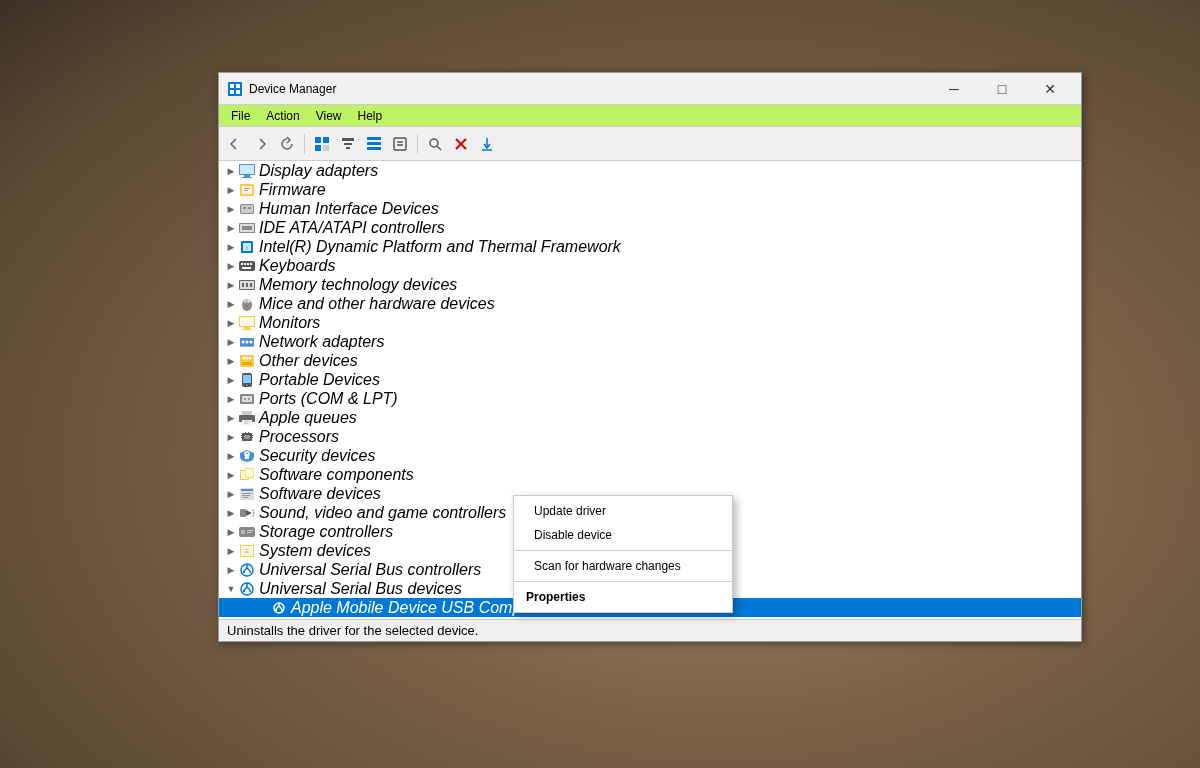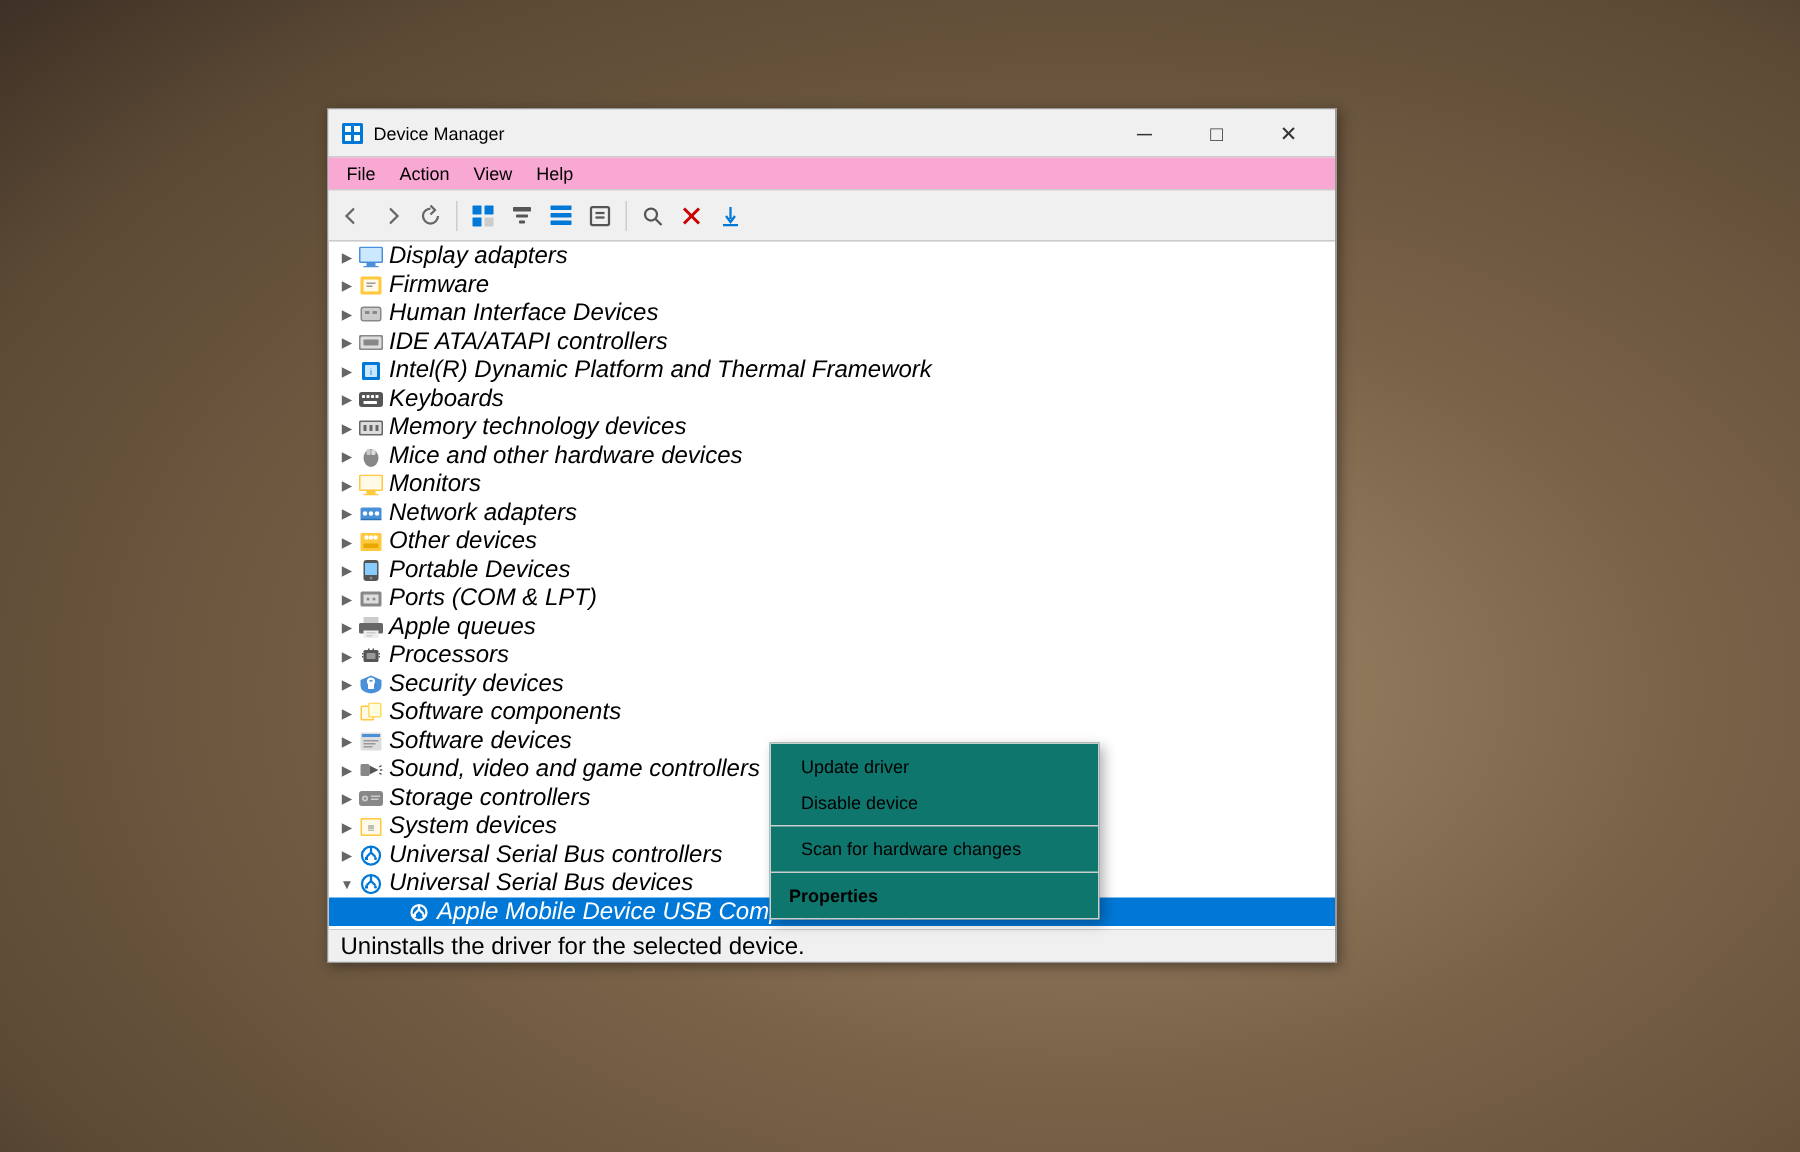--- a/index.html
+++ b/index.html
@@ -14,21 +14,21 @@
     .desktop-bg {
       position: absolute;
       width: 100%;
       height: 100%;
       background: radial-gradient(ellipse at 60% 60%, #a0896a 0%, #7a6248 40%, #5c4a35 80%, #3d3025 100%);
     }
     .window {
       position: absolute;
       left: 218px;
       top: 72px;
-      width: 673px;
+      width: 864px;
       height: 570px;
       background: #f0f0f0;
       border: 1px solid #999;
       box-shadow: 2px 2px 8px rgba(0,0,0,0.4);
       display: flex;
       flex-direction: column;
     }
     .title-bar {
       height: 32px;
       background: #f0f0f0;
@@ -62,21 +62,21 @@
       background: transparent;
       cursor: pointer;
       display: flex;
       align-items: center;
       justify-content: center;
       font-size: 14px;
       color: #333;
     }
     .menu-bar {
       height: 22px;
-      background: #f9a8d4;
+      background: #bef264;
       display: flex;
       align-items: center;
       padding: 0 4px;
       border-bottom: 1px solid #ccc;
     }
     .menu-item {
       padding: 2px 8px;
       cursor: pointer;
       font-size: 12px;
       color: #000;
@@ -152,31 +152,31 @@
     }
     .item-label {
       font-size: 16px;
       font-style: italic;
     }
     .status-bar {
       height: 22px;
       background: #f0f0f0;
       border-top: 1px solid #ccc;
       display: flex;
-      align-items: flex-end;
+      align-items: center;
       padding: 0 8px;
-      font-size: 16px;
+      font-size: 13px;
     }
     
     .context-menu {
       position: absolute;
       left: 513px;
       top: 495px;
       width: 220px;
-      background: #0f766e;
+      background: #ffffff;
       border: 1px solid #ccc;
       box-shadow: 3px 3px 8px rgba(0,0,0,0.3);
       z-index: 100;
       padding: 3px 0;
     }
     .ctx-item {
       padding: 5px 20px;
       cursor: pointer;
       font-size: 12px;
       color: #000;

